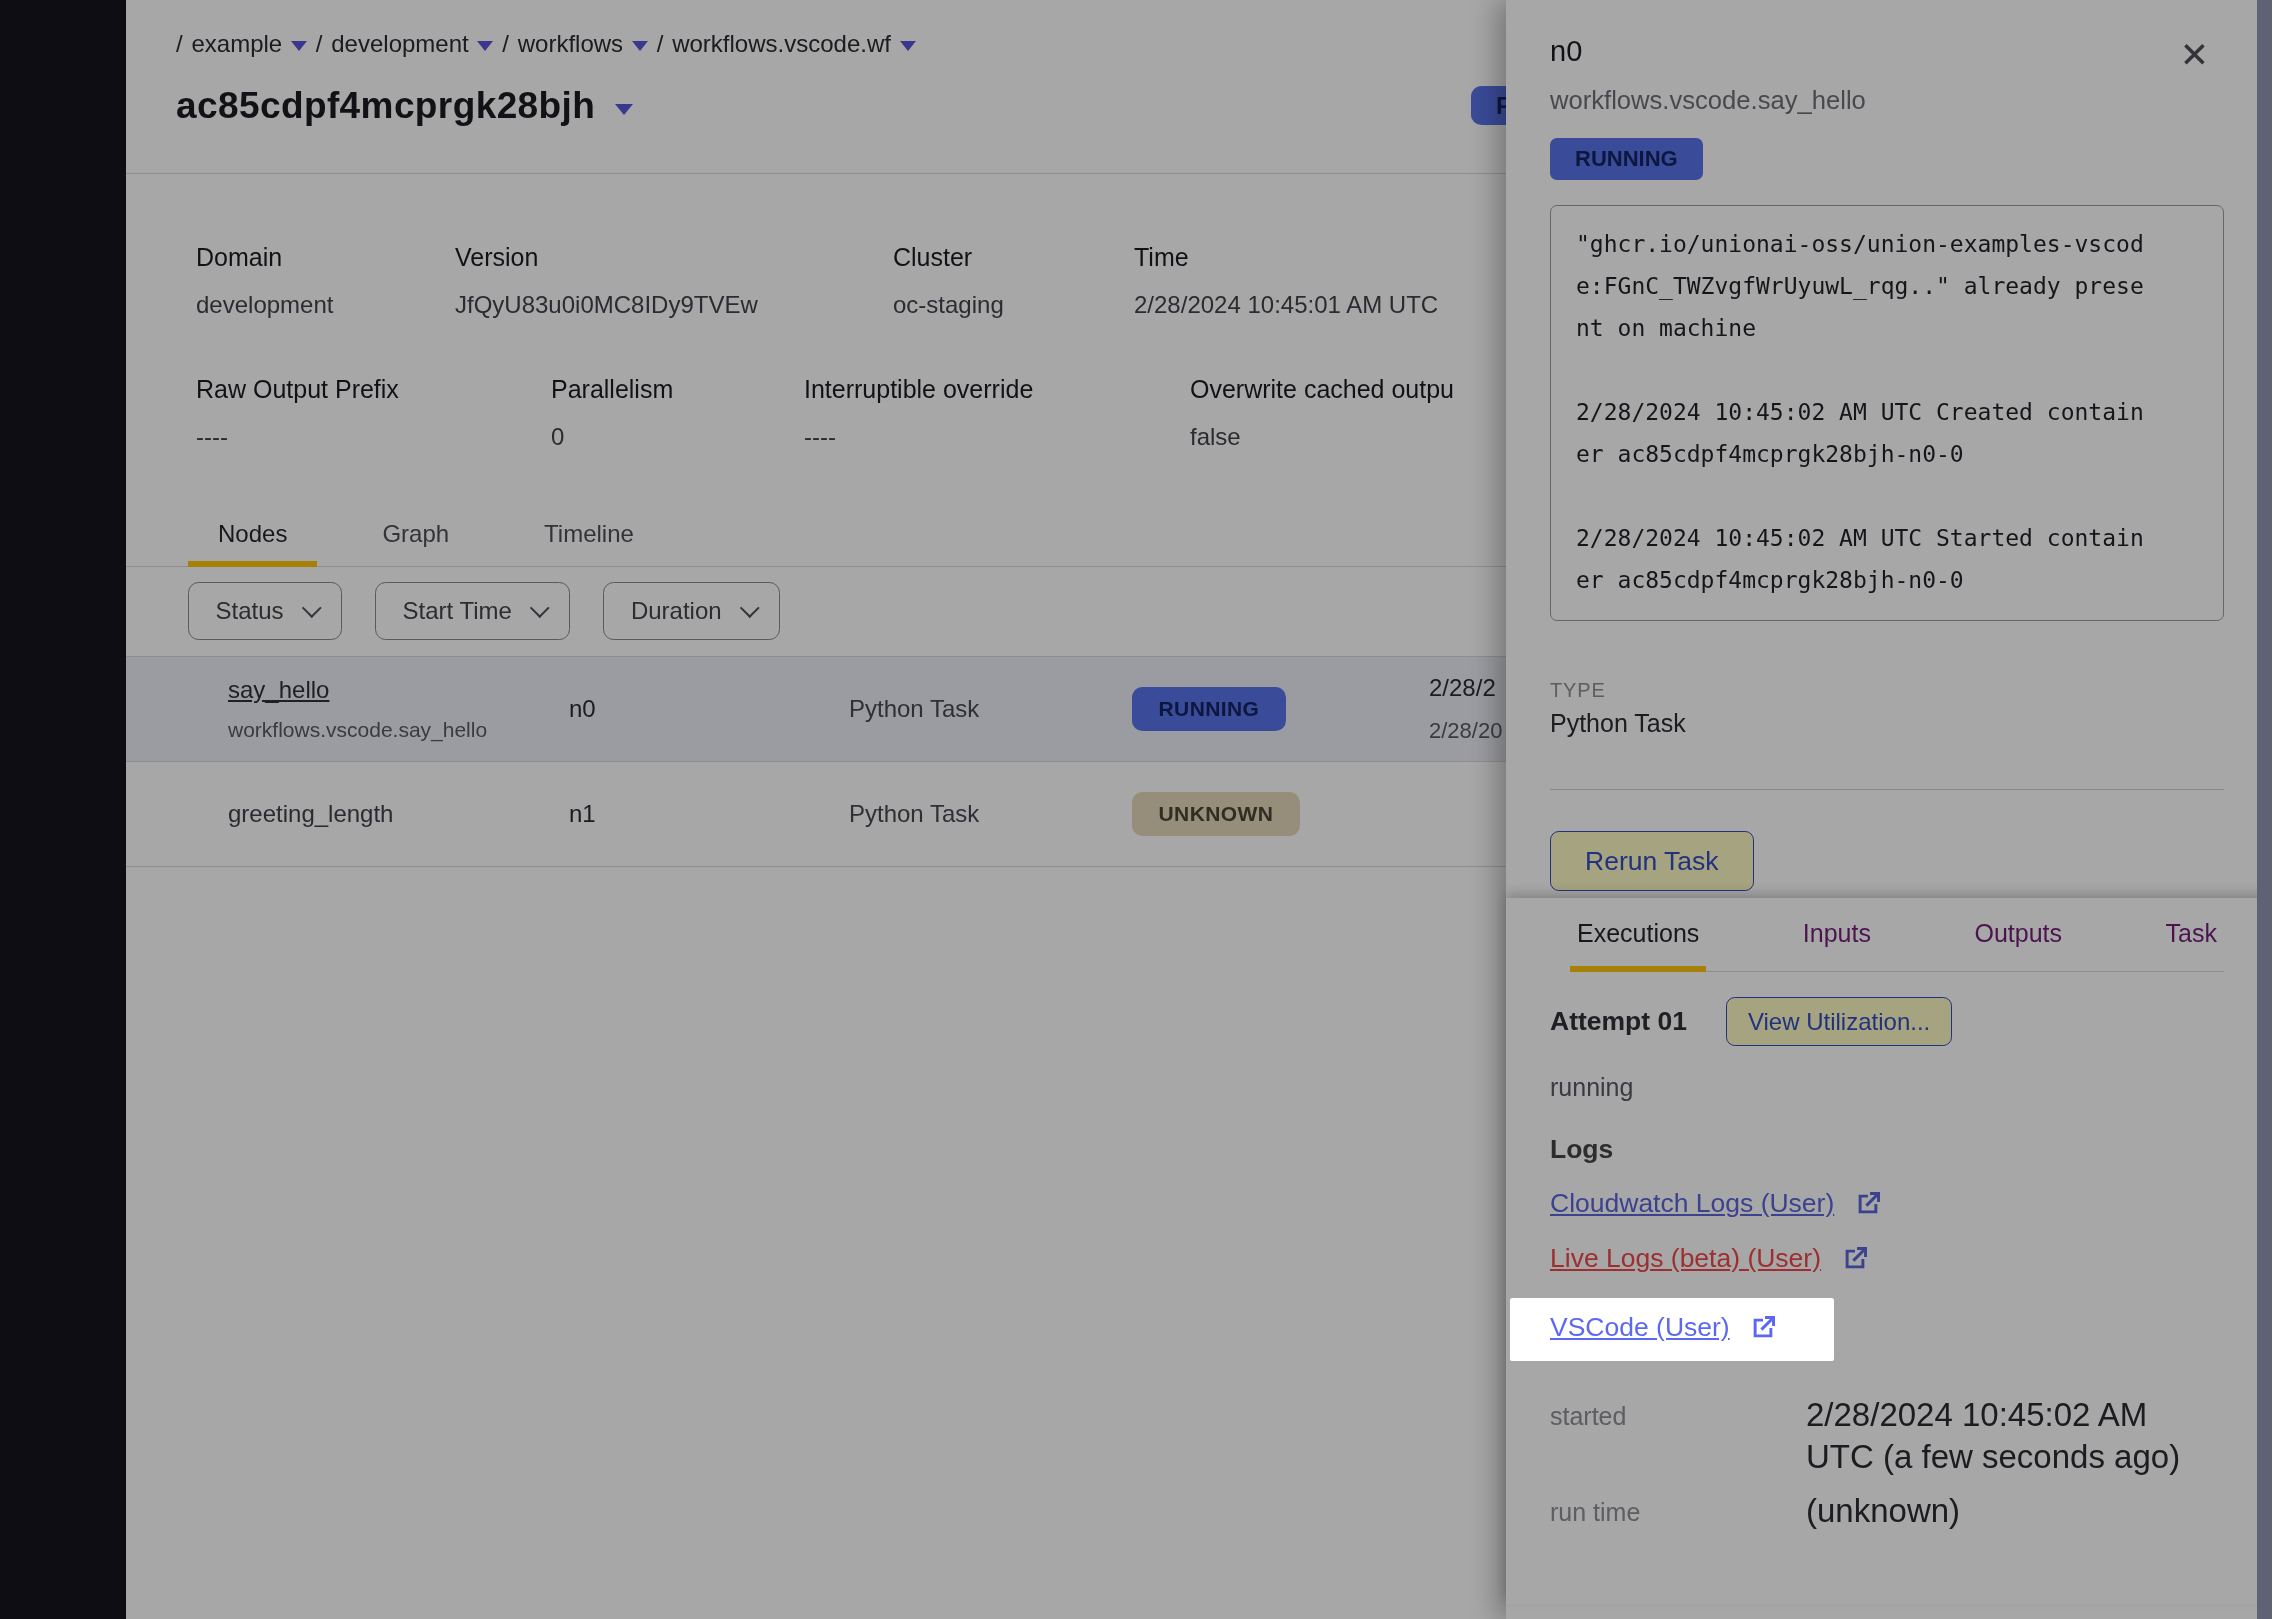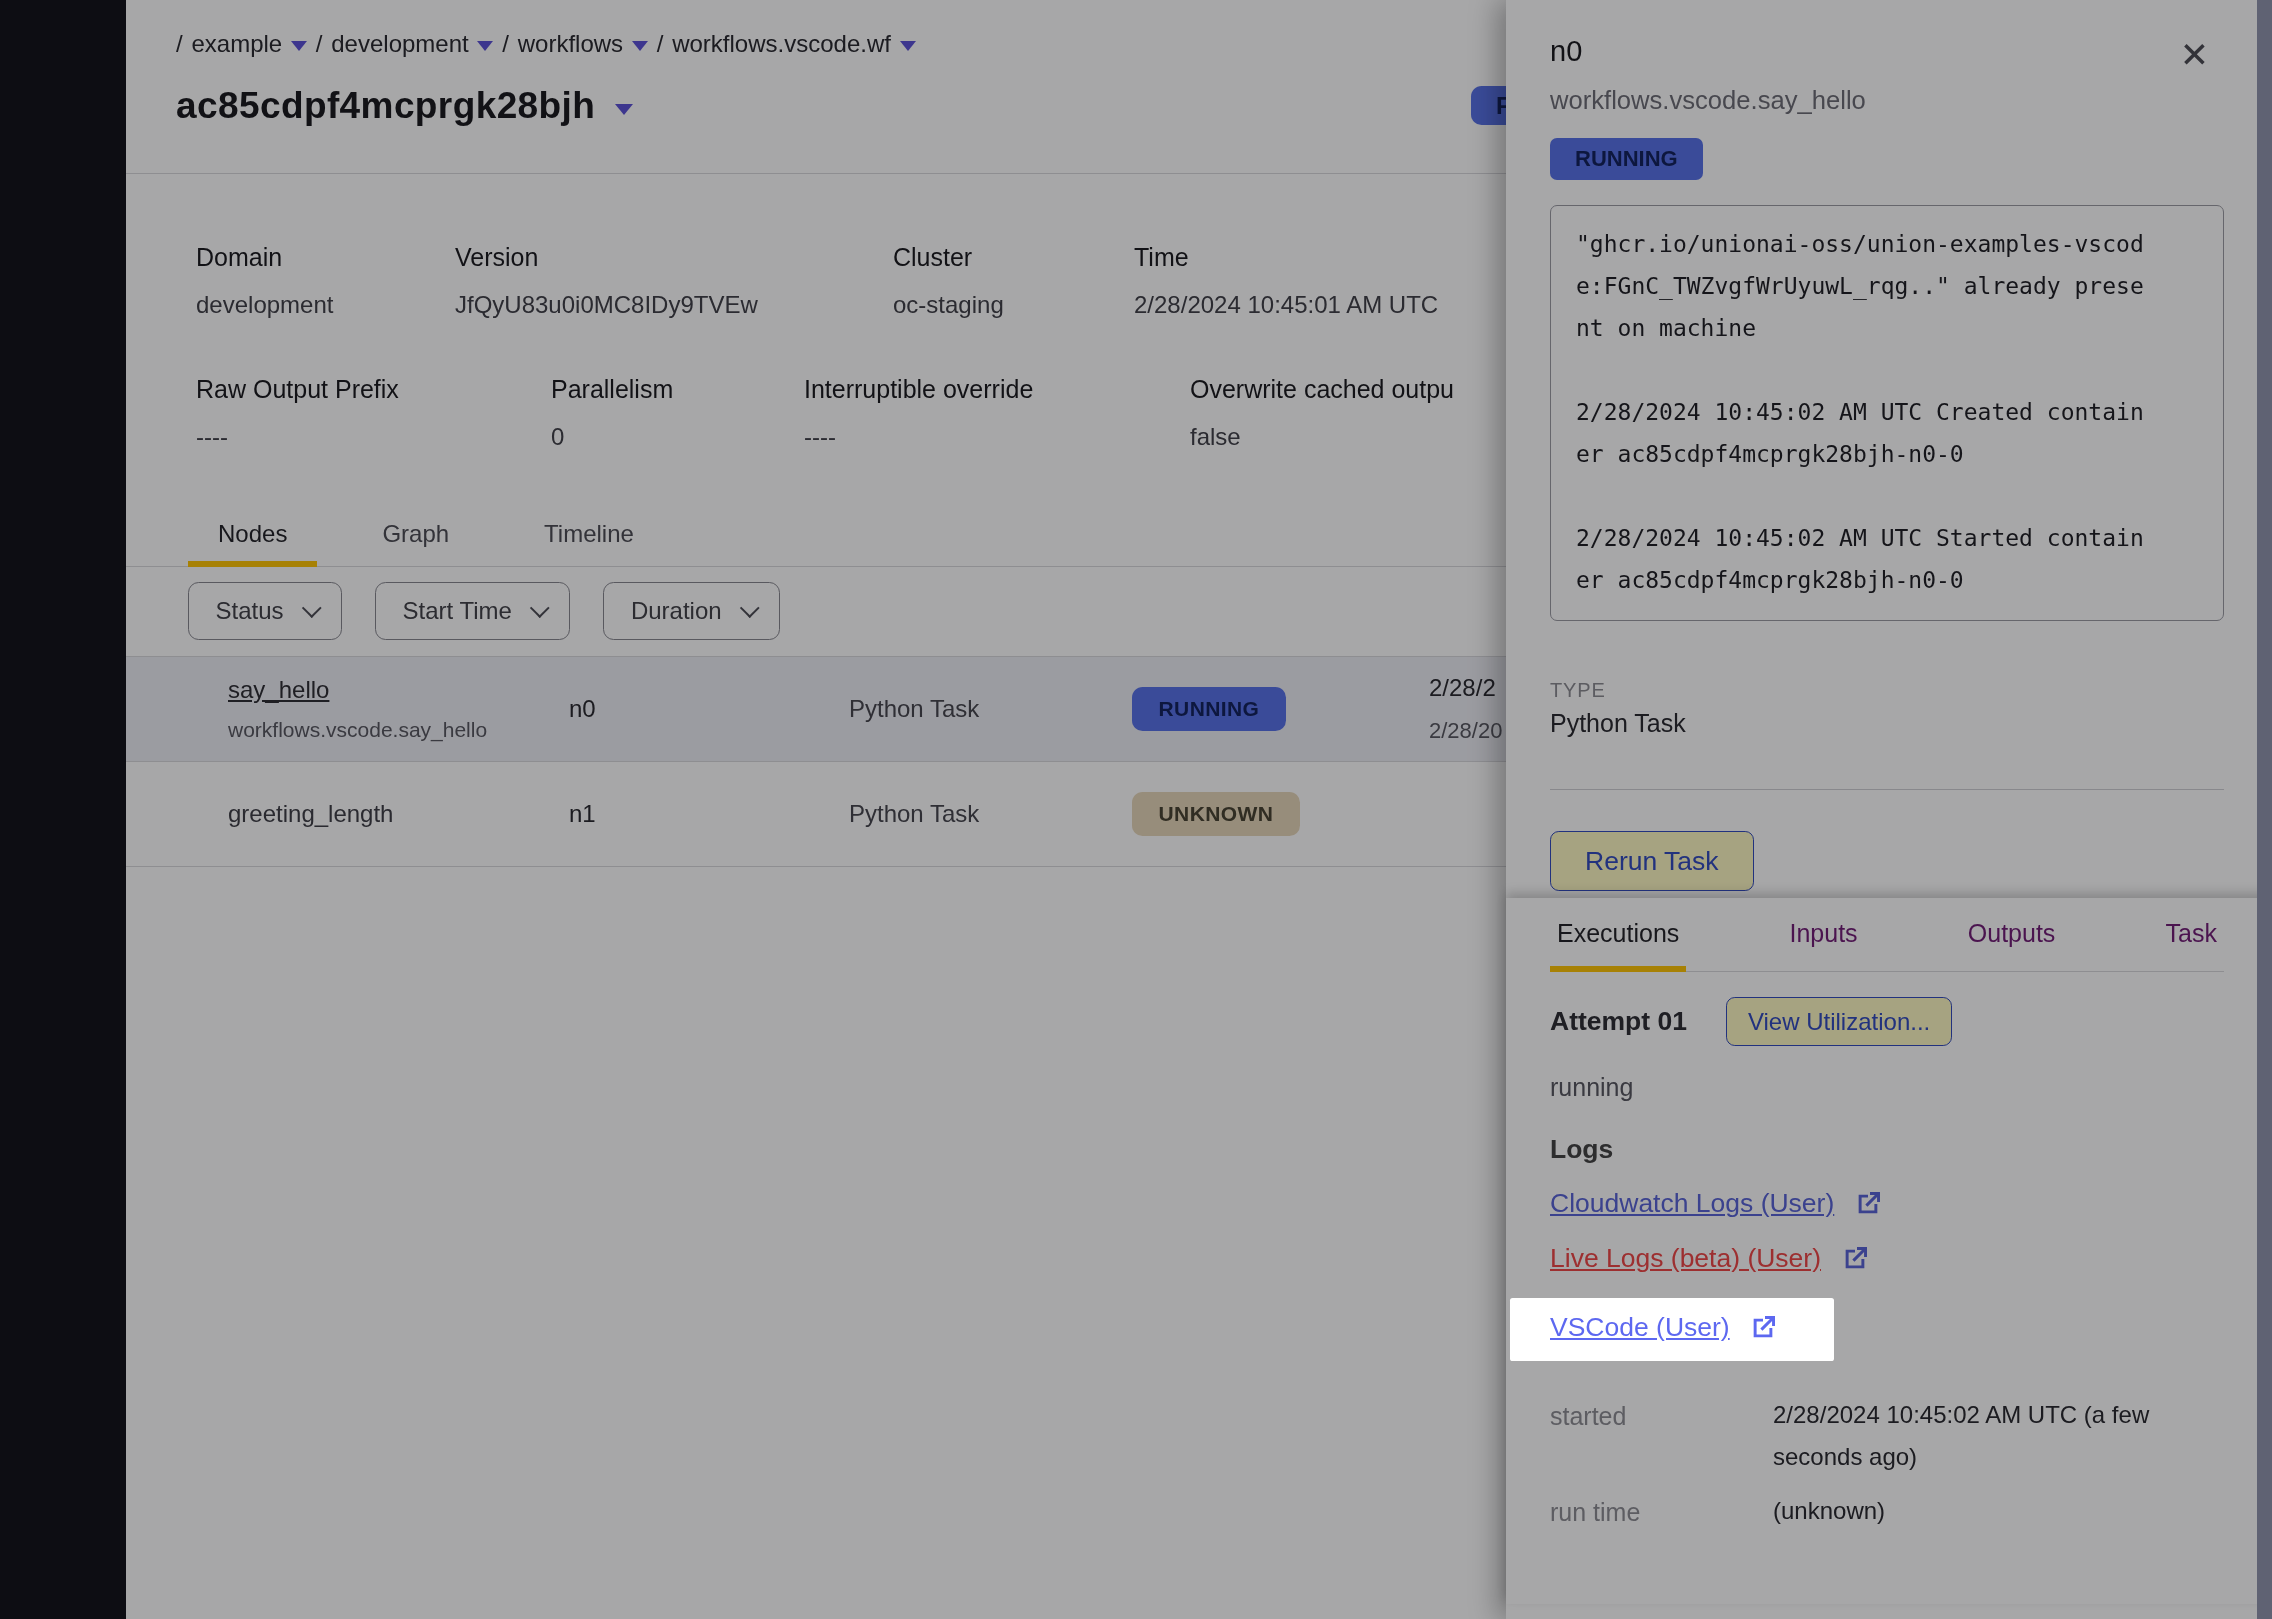--- a/index.html
+++ b/index.html
@@ -69,36 +69,36 @@
   .log-clip span{display:inline-block;margin-top:-32px;}
   .log-line{min-height:42px;word-break:break-all;white-space:pre-wrap;}
   .type-label{margin-top:58px;font-size:20px;font-weight:500;color:#8a8a90;letter-spacing:0.9px;}
   .type-value{margin-top:7px;font-size:25px;font-weight:500;color:#26262c;}
   .panel-div{margin-top:51px;border-bottom:0.9px solid #cfcfd4;}
   .btn-outline{display:inline-block;border:1.8px solid;border-radius:8.8px;background:#fef9c3;cursor:pointer;}
   .rerun{margin-top:41px;padding:13.2px 34px;font-size:26.5px;}
 
   .panel-bottom{margin-top:7px;box-shadow:0 -5.3px 10.6px rgba(0,0,0,.20);position:relative;background:#fff;
                 padding:0 49px 0 44px;min-height:706px;}
-  .panel-tabs{display:flex;justify-content:space-between;border-bottom:0.9px solid #d8d8dc;}
+  .panel-tabs{display:flex;justify-content:space-between;border-bottom:0.9px solid #d8d8dc;margin-left:20px;}
   .ptab{position:relative;padding:21px 7px 23px;font-size:25px;color:#701a75;cursor:pointer;}
   .ptab.active{color:#1f1f24;font-weight:500;}
   .attempt-row{margin-top:25px;display:flex;align-items:center;gap:39px;}
   .attempt-title{font-size:26.5px;font-weight:600;color:#2b2b31;}
   .viewutil{padding:9.7px 21px;font-size:24px;}
   .attempt-status{margin-top:26.5px;font-size:25px;color:#55555e;}
   .logs-heading{margin-top:32px;font-size:26.5px;font-weight:600;color:#404040;}
   .loglink-row{margin-top:23px;display:flex;align-items:center;gap:17.6px;width:fit-content;}
   .loglink{font-size:26.5px;text-decoration:underline;cursor:pointer;}
   .extlink-icon{width:32px;height:32px;flex:0 0 auto;}
   .spotlight{position:relative;z-index:60;background:#fff;margin-left:-40px;padding:14px 55px 17.6px 40px;border-radius:2.6px;}
   .meta{margin-top:41px;}
   .meta-row{display:flex;margin-top:19.4px;}
   .meta-label{width:223px;font-size:25px;color:#8b8b92;flex:0 0 auto;}
-  .meta-value{font-size:24px;color:#26262c;line-height:42px;max-width:415px;margin-top:-8px;}
+  .meta-value{font-size:33px;color:#26262c;line-height:42px;max-width:415px;margin-top:-8px;margin-left:33px;}
 
   .scrollbar{position:absolute;right:0;top:0;width:16px;height:100%;background:#8f93ad;}
   .overlay{position:absolute;inset:0;background:rgba(10,10,13,.36);z-index:50;pointer-events:none;}
 </style>
 </head>
 <body>
 
 <div class="stage">
 
   <div class="nav-rail"></div>

